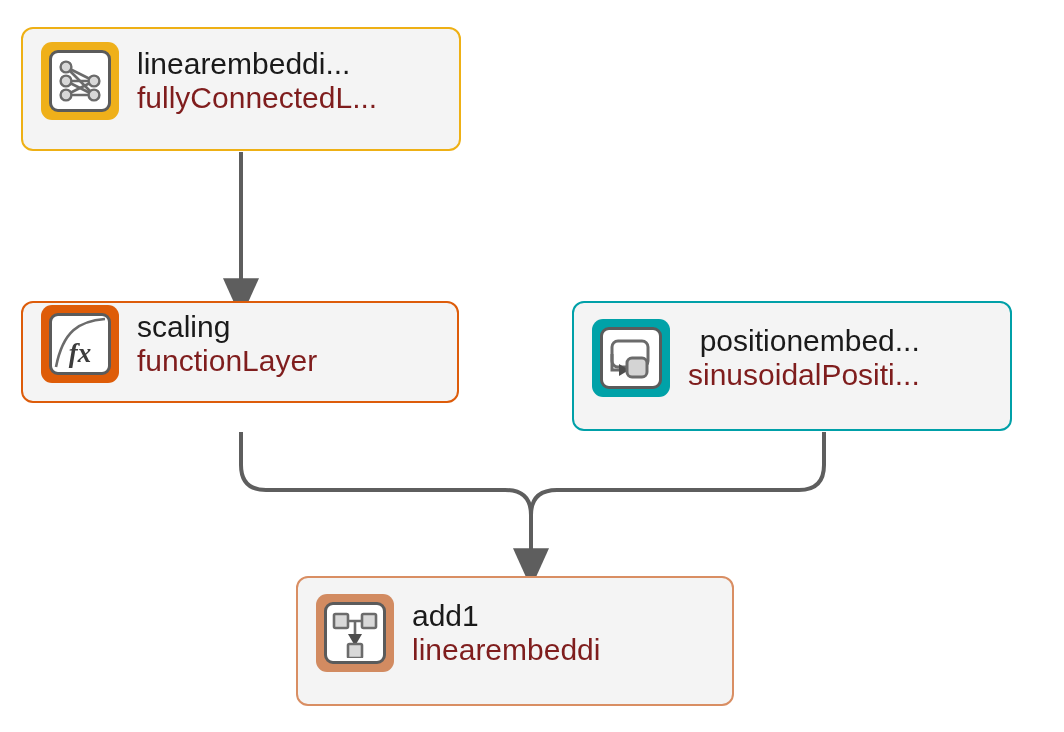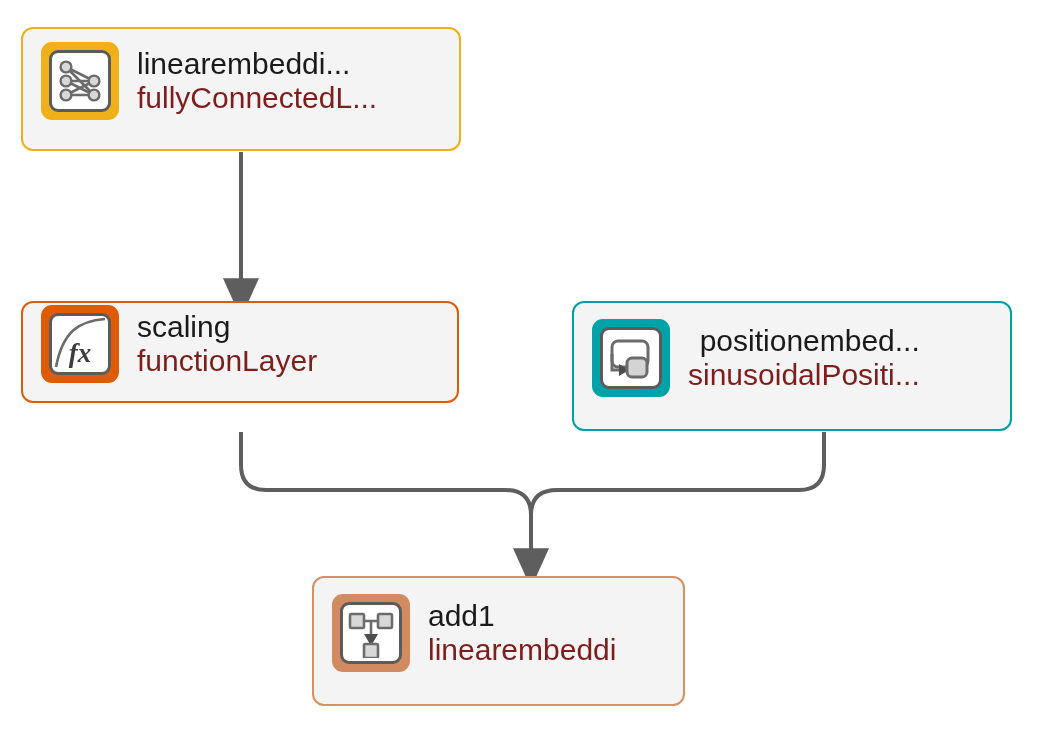--- a/index.html
+++ b/index.html
@@ -101,22 +101,22 @@
 
   #node-positionembedding {
     left: 572px; top: 301px;
     width: 440px; height: 130px;
     border-color: #00a0a8;
     text-align: right;
   }
   #node-positionembedding .node-badge { background: #00a2a8; }
 
   #node-add1 {
-    left: 312px; top: 576px;
-    width: 373px; height: 130px;
+    left: 296px; top: 576px;
+    width: 438px; height: 130px;
     border-color: #d98e63;
   }
   #node-add1 .node-badge { background: #d28b61; }
 
   .icon-svg { display: block; }
 </style>
 </head>
 <body>
 
 <div id="canvas">

